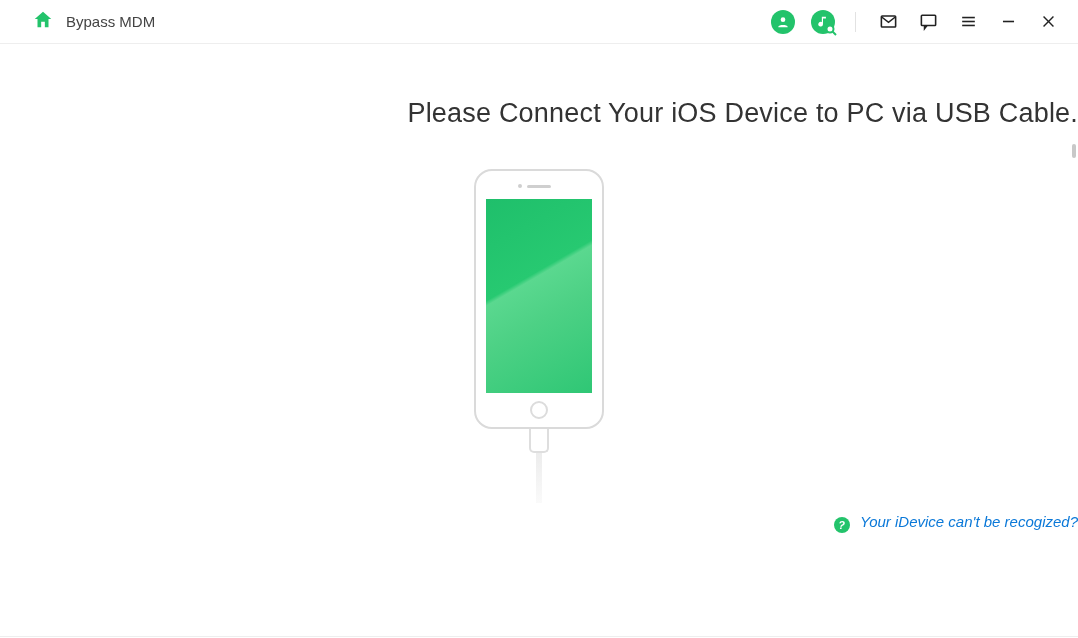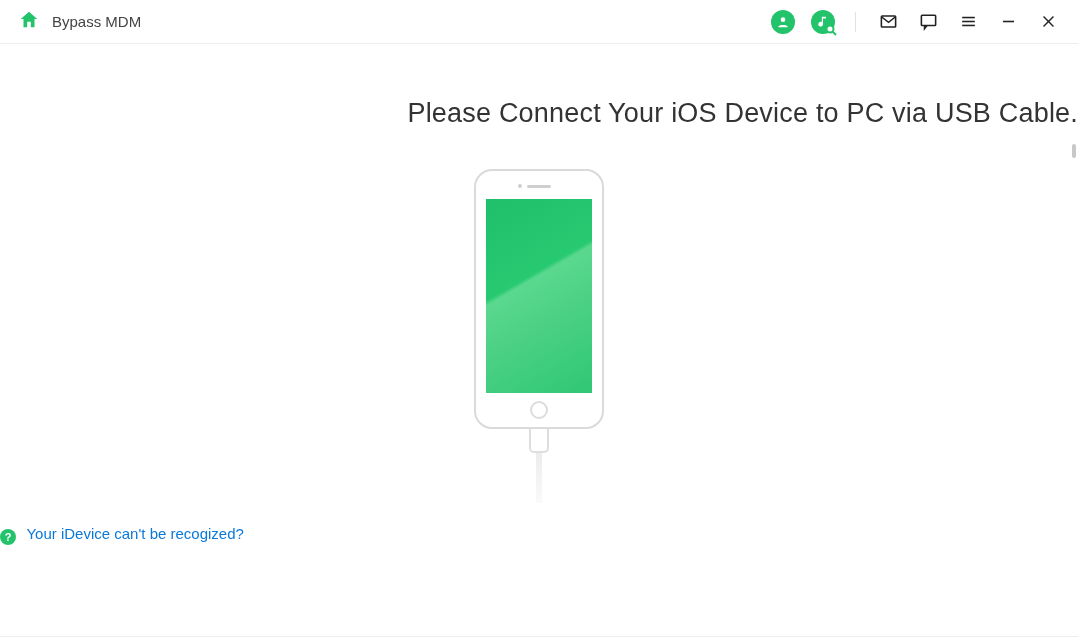--- a/index.html
+++ b/index.html
@@ -11,21 +11,21 @@
     overflow: hidden;
     position: relative;
     color: #333;
   }
   
   .header {
     height: 44px;
     border-bottom: 1px solid #eee;
     display: flex;
     align-items: center;
-    padding: 0 18px 0 18px;
+    padding: 0 18px 0 32px;
   }
   .home-icon { color: #23c36b; margin-right: 12px; }
   .app-title { font-size: 15px; color: #444; font-weight: 400; }
   .header-spacer { flex: 1; }
   .header-icons { display: flex; align-items: center; gap: 16px; }
   .header-sep {
     width: 1px; height: 20px; background: #e2e2e2; margin: 0 4px;
   }
   .hicon { display: flex; align-items: center; justify-content: center; width: 24px; height: 24px; color: #222; }
   .hicon svg { display: block; }
@@ -79,22 +79,23 @@
     border: 2px solid #dedede; border-top: none;
     border-bottom-left-radius: 5px; border-bottom-right-radius: 5px;
     margin: 0 auto; margin-top: -2px;
     background: #fff;
   }
   .cable-wire {
     width: 6px; height: 50px; background: linear-gradient(#ececec, #fafafa);
     margin: 0 auto;
   }
   .help-line {
-    text-align: left;
-    margin-top: 16px;
+    text-align: right;
+    margin-top: 4px;
+    font-style: italic;
   }
   .help-icon {
     display: inline-flex; width: 16px; height: 16px; border-radius: 50%;
     background: #23c36b; color: #fff; align-items: center; justify-content: center;
     font-size: 11px; font-weight: bold; vertical-align: -2px; margin-right: 6px;
   }
   .help-link { color: #0a78d8; font-size: 15px; text-decoration: none; }
   
   .footer {
     position: absolute; bottom: 0; left: 0; right: 0;

